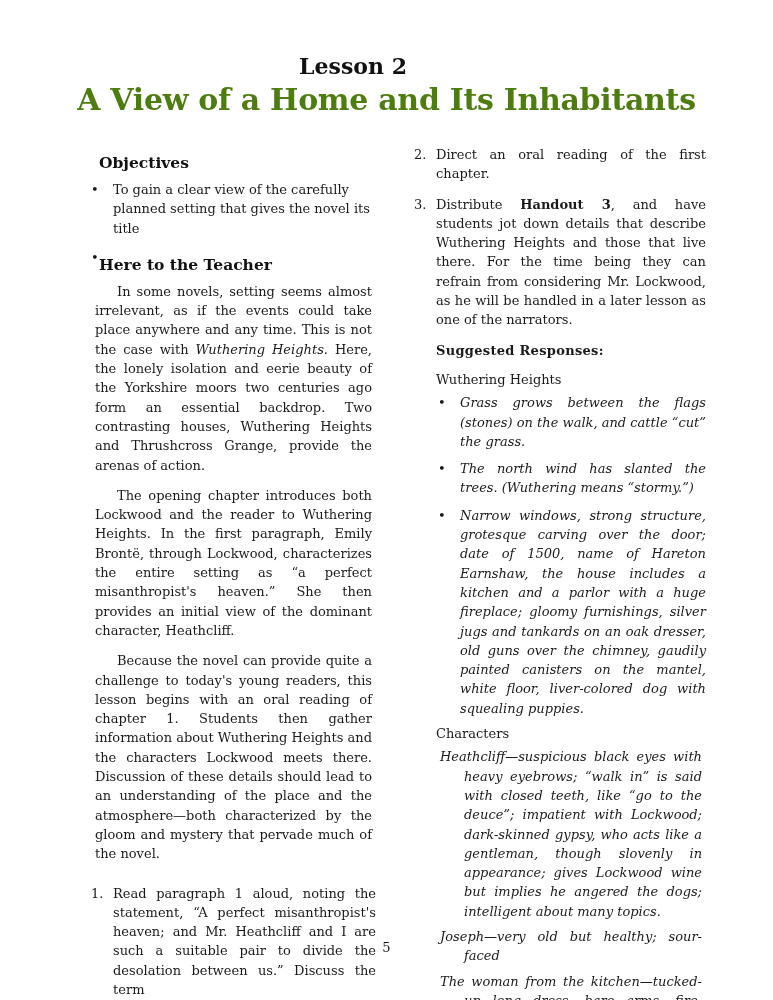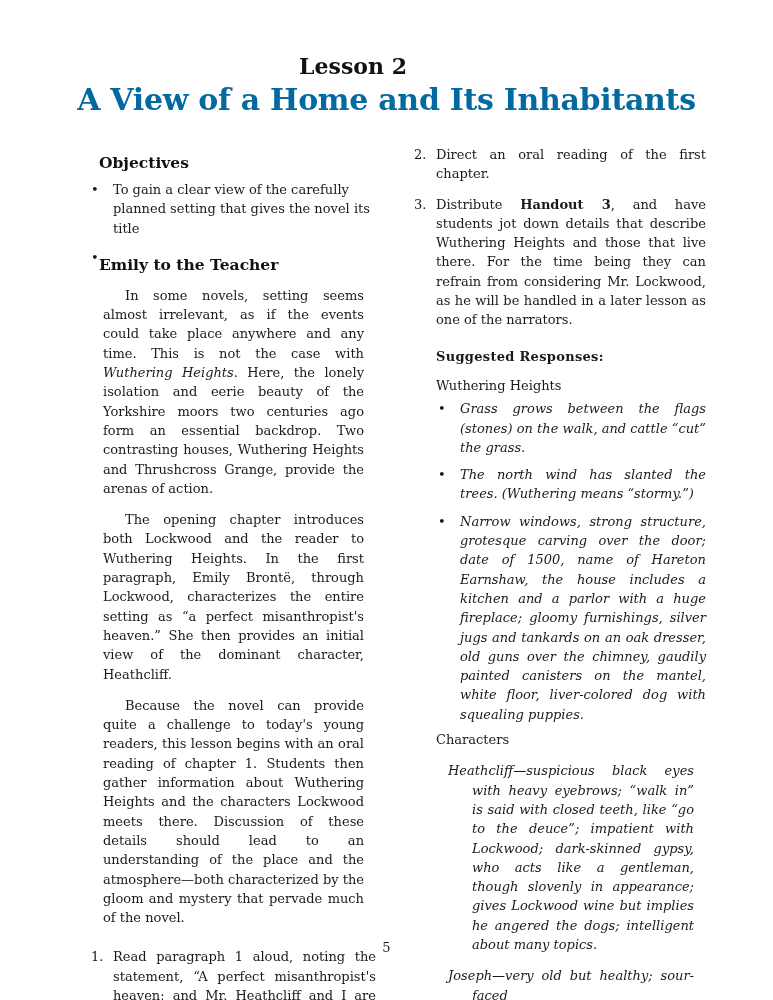--- a/index.html
+++ b/index.html
@@ -6,40 +6,40 @@
   body {
     width: 773px; height: 1000px; position: relative; overflow: hidden;
     font-family: "DejaVu Serif", serif; color: #1a1a1a;
   }
   .lesson-num {
     position: absolute; top: 53px; left: 0; width: 706px; text-align: center;
     font-family: "DejaVu Serif", serif; font-weight: bold; font-size: 22px; color: #111;
   }
   .title {
     position: absolute; top: 82px; left: 0; width: 773px; text-align: center;
-    font-family: "DejaVu Serif", serif; font-weight: bold; font-size: 30px; color: #0369a1;
+    font-family: "DejaVu Serif", serif; font-weight: bold; font-size: 30px; color: #4d7c0f;
     letter-spacing: -0.3px;
   }
   .col { position: absolute; top: 145px; font-size: 13px; line-height: 19.3px; }
   .col-left { left: 91px; width: 285px; }
   .col-right { left: 414px; width: 292px; }
   h2 {
     font-family: "DejaVu Serif", serif; font-weight: bold; font-size: 15.5px;
     margin: 8px; line-height: 19px; color: #111;
   }
-  p { margin: 12px; text-align: justify; }
+  p { margin: 4px; text-align: justify; }
   .indent { text-indent: 22px; }
   .gap { margin-top: 11px; }
   .bullets { margin: 0; padding: 0; list-style: none; }
   .bullets li { position: relative; padding-left: 22px; text-align: left; }
   .bullets li + li { margin-top: 10px; }
   .bullets li .dot { position: absolute; left: 0; top: 0; }
   .num-item { position: relative; padding-left: 22px; text-align: justify; }
   .num-item .num { position: absolute; left: 0; top: 0; }
-  .sub-head { font-weight: bold; margin-top: 17px; padding-left: 22px; letter-spacing: 0.3px; }
+  .sub-head { font-weight: bold; margin-top: 11px; padding-left: 22px; letter-spacing: 0.3px; }
   .label { padding-left: 22px; margin-top: 10px; }
   .ibullets { margin: 4px 0 0 0; padding: 0; list-style: none; }
   .ibullets li { position: relative; padding-left: 46px; font-style: italic; text-align: justify; }
   .ibullets li + li { margin-top: 8px; }
   .ibullets li .dot { position: absolute; left: 24px; top: 0; font-style: normal; }
   .char { padding-left: 46px; text-indent: -24px; font-style: italic; text-align: justify; }
   .char + .char { margin-top: 6px; }
   b.ho { font-family: "DejaVu Serif", serif; }
   .page-num {
     position: absolute; top: 940px; left: 0; width: 773px; text-align: center; font-size: 13px;
@@ -59,21 +59,21 @@
         <span class="dot">•</span>
         <span>To gain a clear view of the carefully planned setting that gives the novel its title</span>
       </li>
       <li>
         <span class="dot">•</span>
       </li>
     </ul>
   </section>
 
   <section style="margin-top:17px;">
-    <h2>Emily to the Teacher</h2>
+    <h2>Here to the Teacher</h2>
     <p class="indent"><span>In some novels, setting seems almost irrelevant, as if the events could take place anywhere and any time. This is not the case with </span><i>Wuthering Heights</i><span>. Here, the lonely isolation and eerie beauty of the Yorkshire moors two centuries ago form an essential backdrop. Two contrasting houses, Wuthering Heights and Thrushcross Grange, provide the arenas of action.</span></p>
     <p class="indent gap">The opening chapter introduces both Lockwood and the reader to Wuthering Heights. In the first paragraph, Emily Brontë, through Lockwood, characterizes the entire setting as “a perfect misanthropist's heaven.” She then provides an initial view of the dominant character, Heathcliff.</p>
     <p class="indent gap">Because the novel can provide quite a challenge to today's young readers, this lesson begins with an oral reading of chapter 1. Students then gather information about Wuthering Heights and the characters Lockwood meets there. Discussion of these details should lead to an understanding of the place and the atmosphere—both characterized by the gloom and mystery that pervade much of the novel.</p>
   </section>
 
   <section style="margin-top:20px;">
     <div class="num-item">
       <span class="num">1.</span>
       <span>Read paragraph 1 aloud, noting the statement, “A perfect misanthropist's heaven; and Mr. Heathcliff and I are such a suitable pair to divide the desolation between us.” Discuss the term </span>
     </div>

